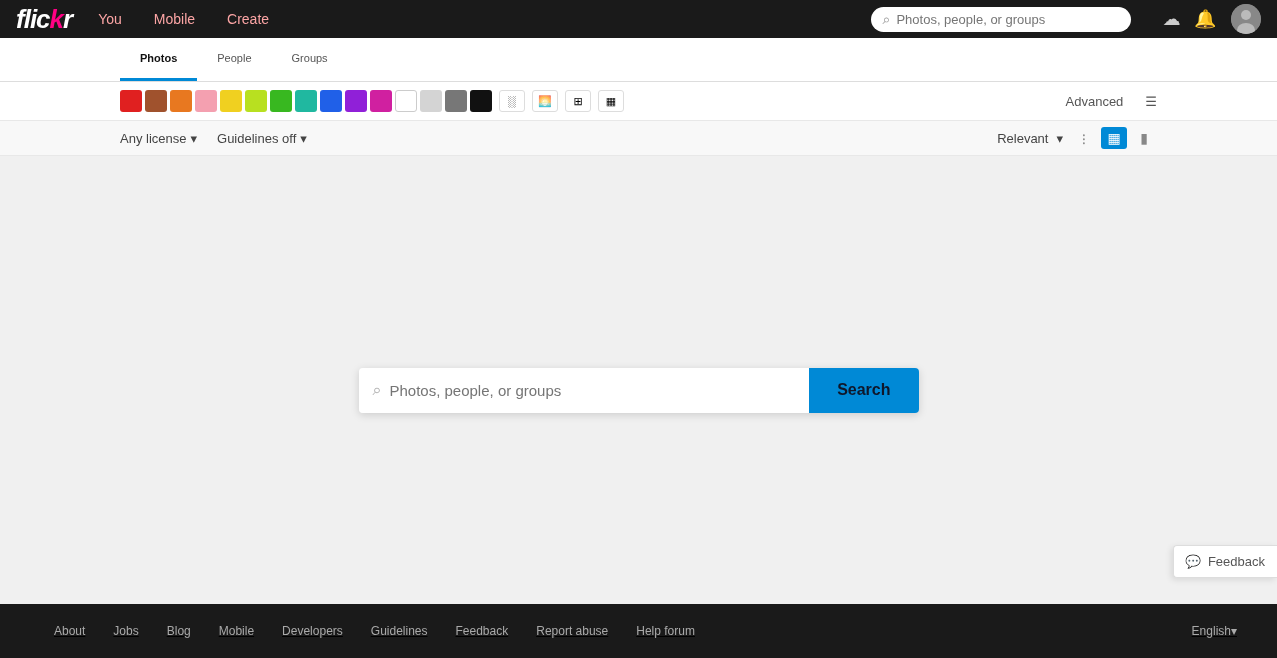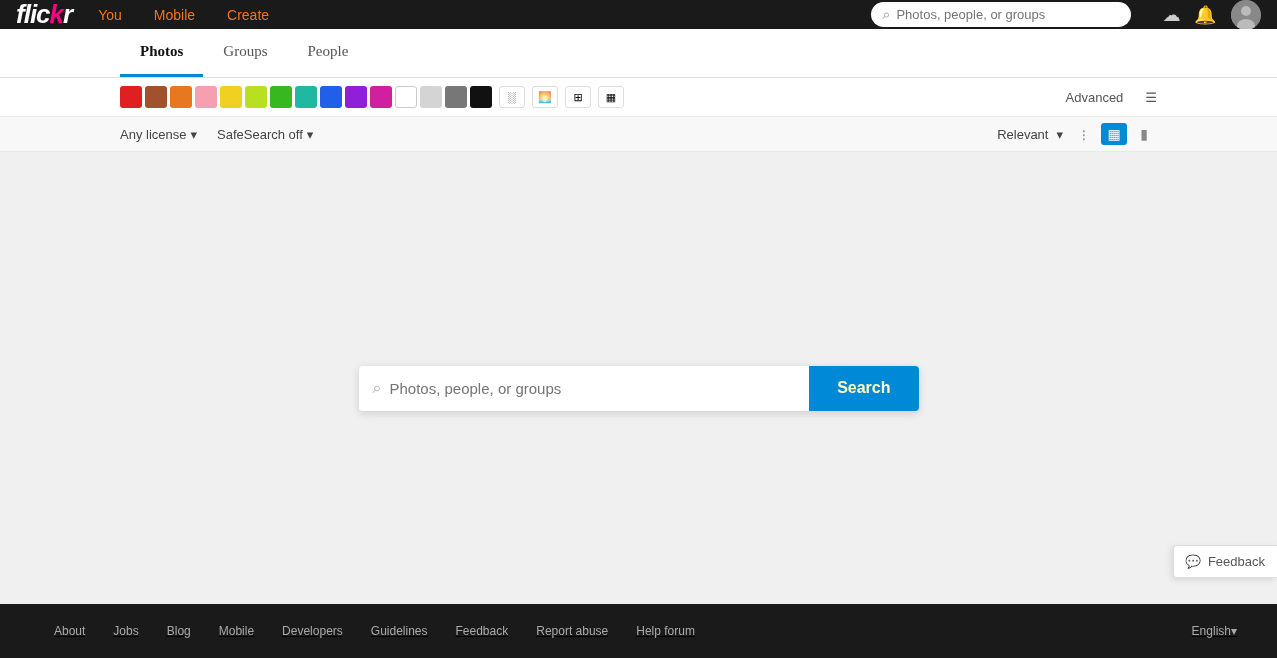--- a/index.html
+++ b/index.html
@@ -1,36 +1,36 @@
 <!DOCTYPE html>
 <html><head>
   <meta charset="utf-8">
   <style>
     * { margin: 0; padding: 0; box-sizing: border-box; }
     body { font-family: -apple-system, BlinkMacSystemFont, 'Segoe UI', Helvetica, Arial, sans-serif; background: #f0f0f0; min-height: 658px; }
 
     
     .navbar {
       background: #1a1a1a;
-      height: 29px;
+      height: 38px;
       display: flex;
       align-items: center;
       padding: 0 16px;
       gap: 20px;
     }
     .navbar-logo {
       font-size: 26px;
       font-weight: 900;
       color: white;
       letter-spacing: -1px;
       font-style: italic;
     }
     .navbar-logo span { color: #ff0084; }
     .navbar-link {
-      color: #f97316;
+      color: #fca5a5;
       font-size: 14px;
       text-decoration: none;
       cursor: pointer;
       padding: 4px 6px;
     }
     .navbar-search {
       margin-left: auto;
       display: flex;
       align-items: center;
       background: #fff;
@@ -62,26 +62,25 @@
     
     .tabs-bar {
       background: #fff;
       border-bottom: 1px solid #ddd;
       padding: 0 120px;
       display: flex;
       gap: 0;
     }
     .tab {
       padding: 14px 20px;
-      font-size: 15px;
+      font-size: 11px;
       color: #555;
       cursor: pointer;
       border-bottom: 3px solid transparent;
       font-weight: 400;
-      font-family: Liberation Serif, serif;
     }
     .tab.active {
       color: #111;
       border-bottom: 3px solid #0089d6;
       font-weight: 600;
     }
 
     
     .filter-bar {
       background: #fff;
@@ -170,21 +169,21 @@
       gap: 8px;
     }
     .search-center-input input {
       border: none; outline: none;
       font-size: 15px; color: #555;
       width: 100%; padding: 14px 0;
     }
     .search-center-icon { color: #aaa; font-size: 16px; }
     .search-center-btn {
       background: #0089d6;
-      color: #fef9c3;
+      color: #0f172a;
       border: none;
       padding: 0 28px;
       font-size: 16px;
       font-weight: 600;
       cursor: pointer;
     }
 
     
     .feedback-bubble {
       position: fixed;
@@ -256,22 +255,22 @@
             <circle cx="15" cy="15" r="15" fill="#888"></circle>
             <circle cx="15" cy="11" r="5" fill="#bbb"></circle>
             <ellipse cx="15" cy="26" rx="9" ry="7" fill="#bbb"></ellipse>
           </svg>
       </div>
     </div>
   </nav>
 
   <div class="tabs-bar">
     <div class="tab active">Photos</div>
+    <div class="tab">People</div>
     <div class="tab">Groups</div>
-    <div class="tab">People</div>
   </div>
 
   <div class="filter-bar">
     <div class="color-filters">
 
     <div class="color-swatch" title="red" style="background: rgb(224, 32, 32);"></div>
         <div class="color-swatch" title="brown" style="background: rgb(160, 82, 45);"></div>
         <div class="color-swatch" title="orange" style="background: rgb(232, 120, 32);"></div>
         <div class="color-swatch" title="pink" style="background: rgb(244, 160, 176);"></div>
         <div class="color-swatch" title="yellow" style="background: rgb(240, 208, 32);"></div>
@@ -296,21 +295,21 @@
     </div>
   </div>
 
   <div class="sub-filter-bar">
     <div class="sub-filter-left">
       <div class="dropdown-filter">
         <span>Any license</span>
         <span>▾</span>
       </div>
       <div class="dropdown-filter">
-        <span>SafeSearch off</span>
+        <span>Guidelines off</span>
         <span>▾</span>
       </div>
     </div>
     <div class="sub-filter-right">
       <div class="sort-dropdown">
         <span>Relevant</span>
         <span>▾</span>
       </div>
       <div class="view-toggle">
         <div class="view-btn">⁝</div>

